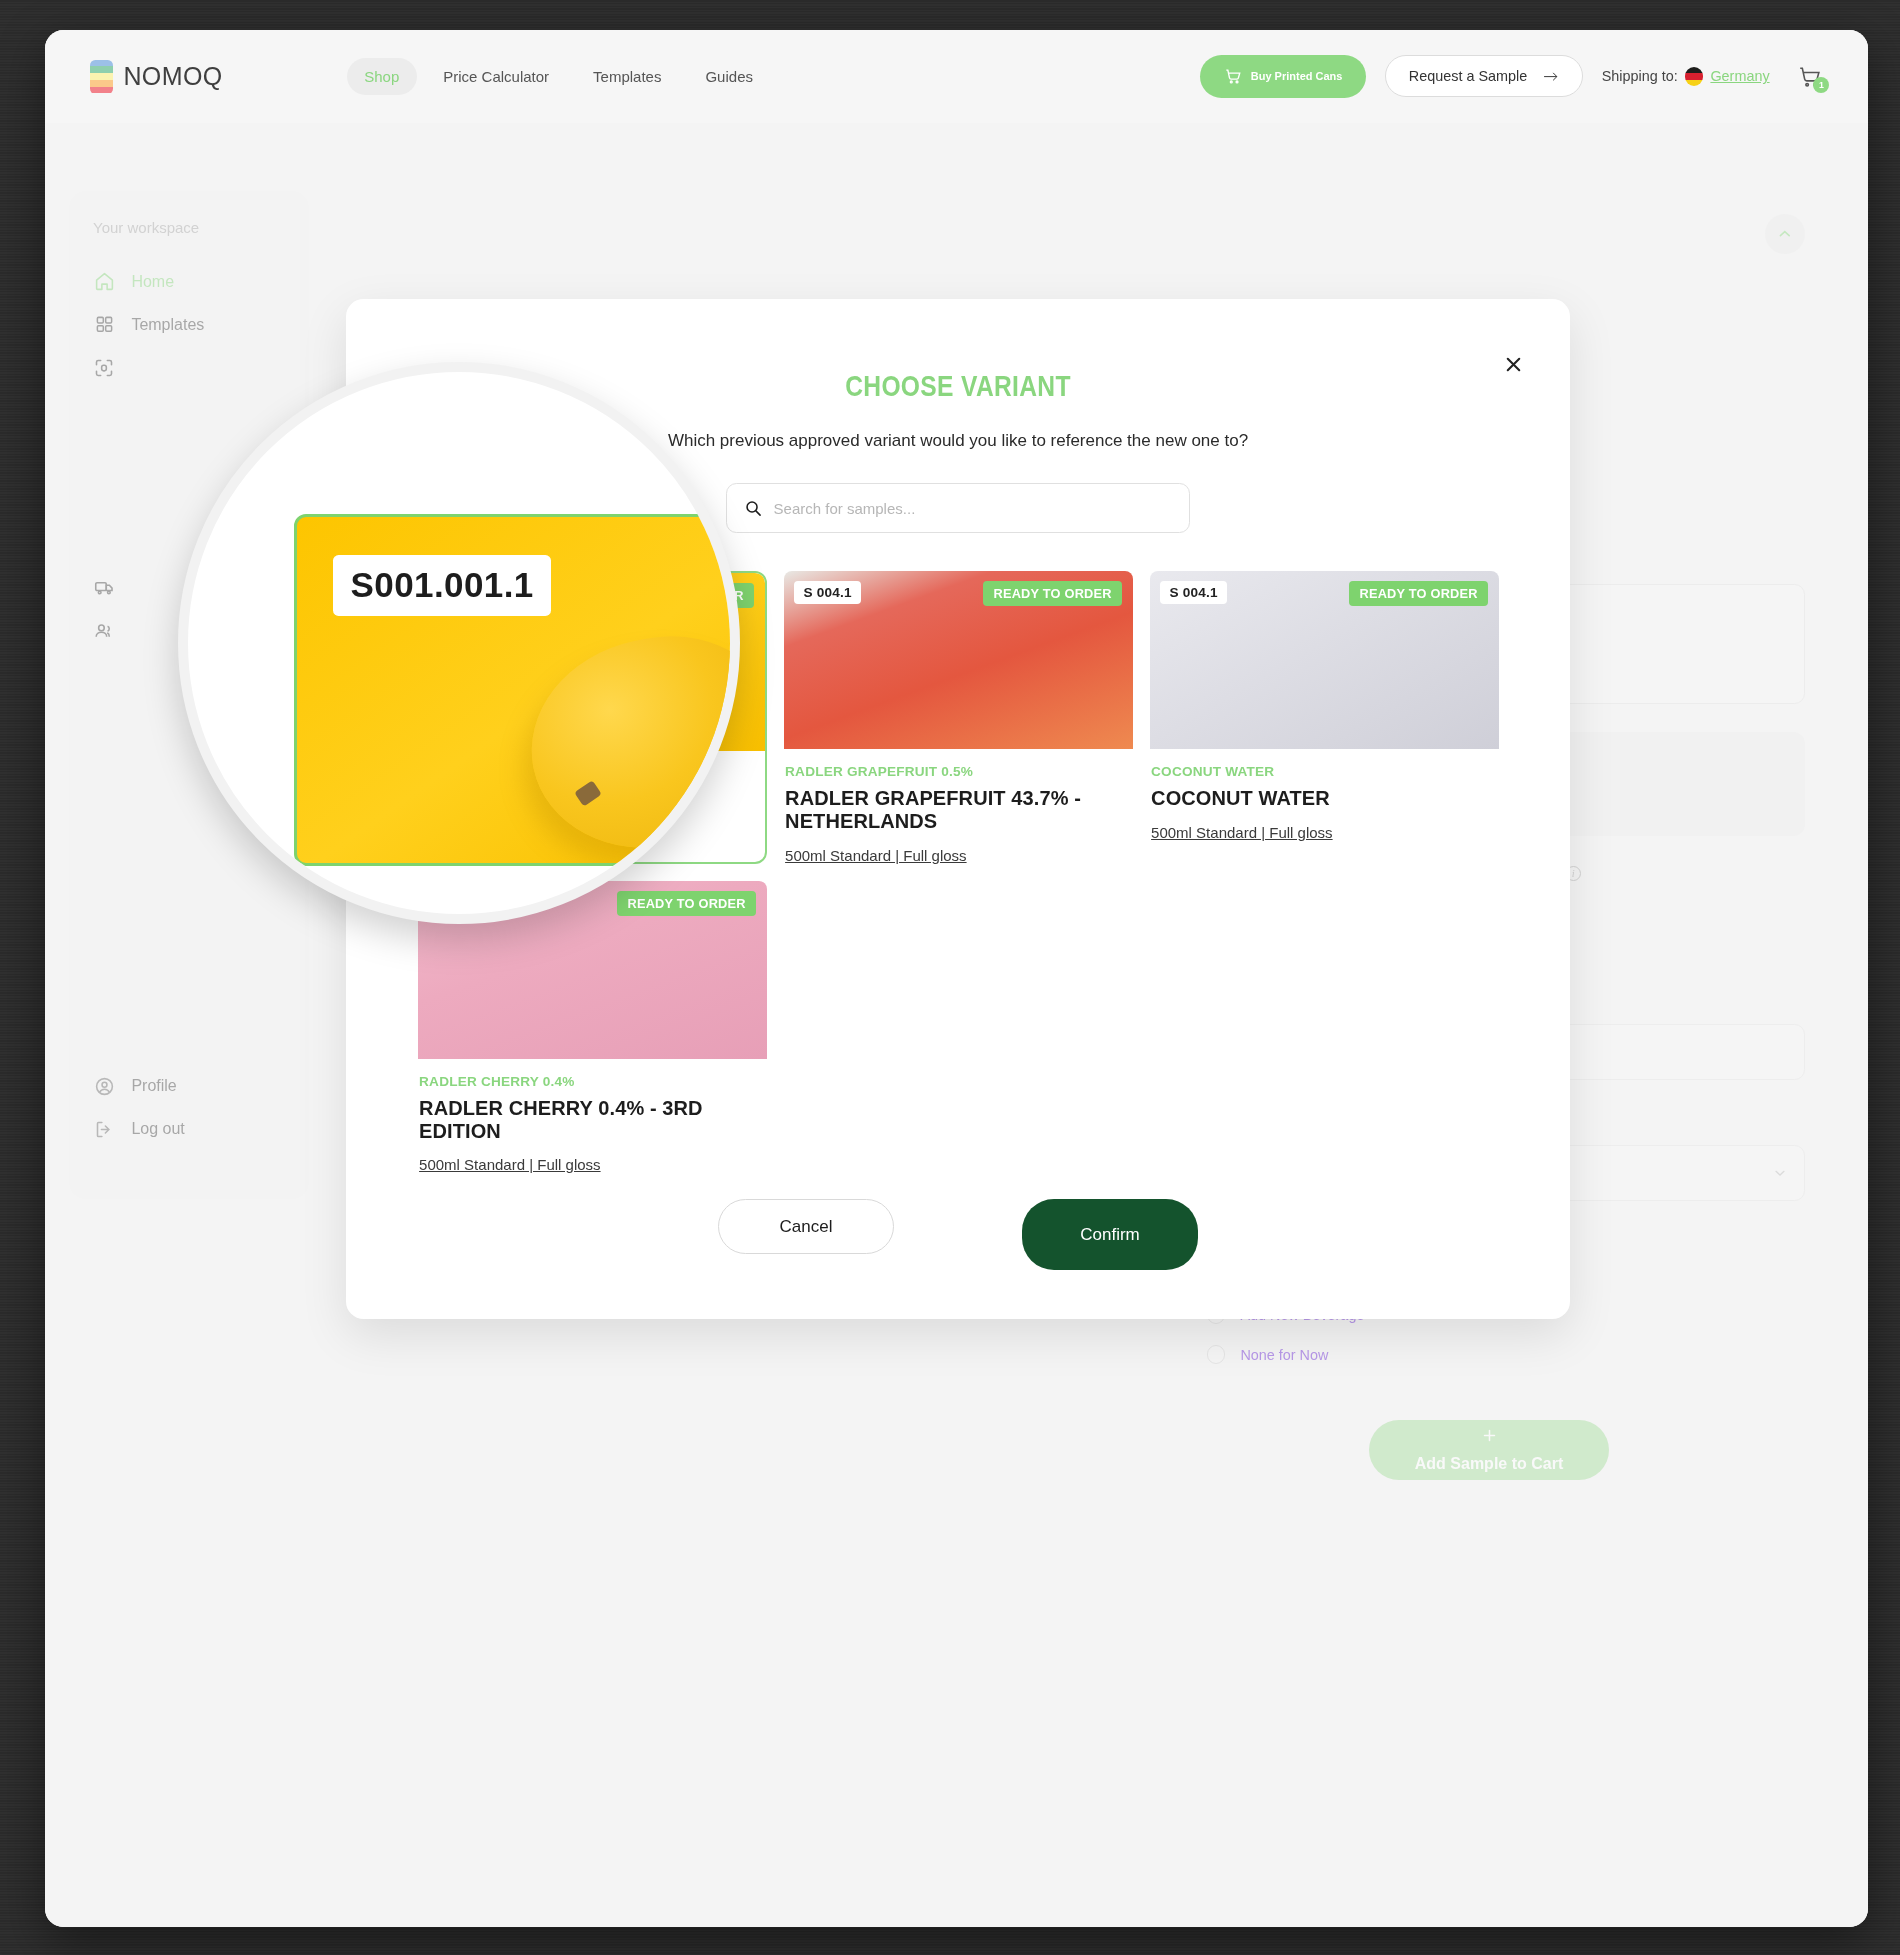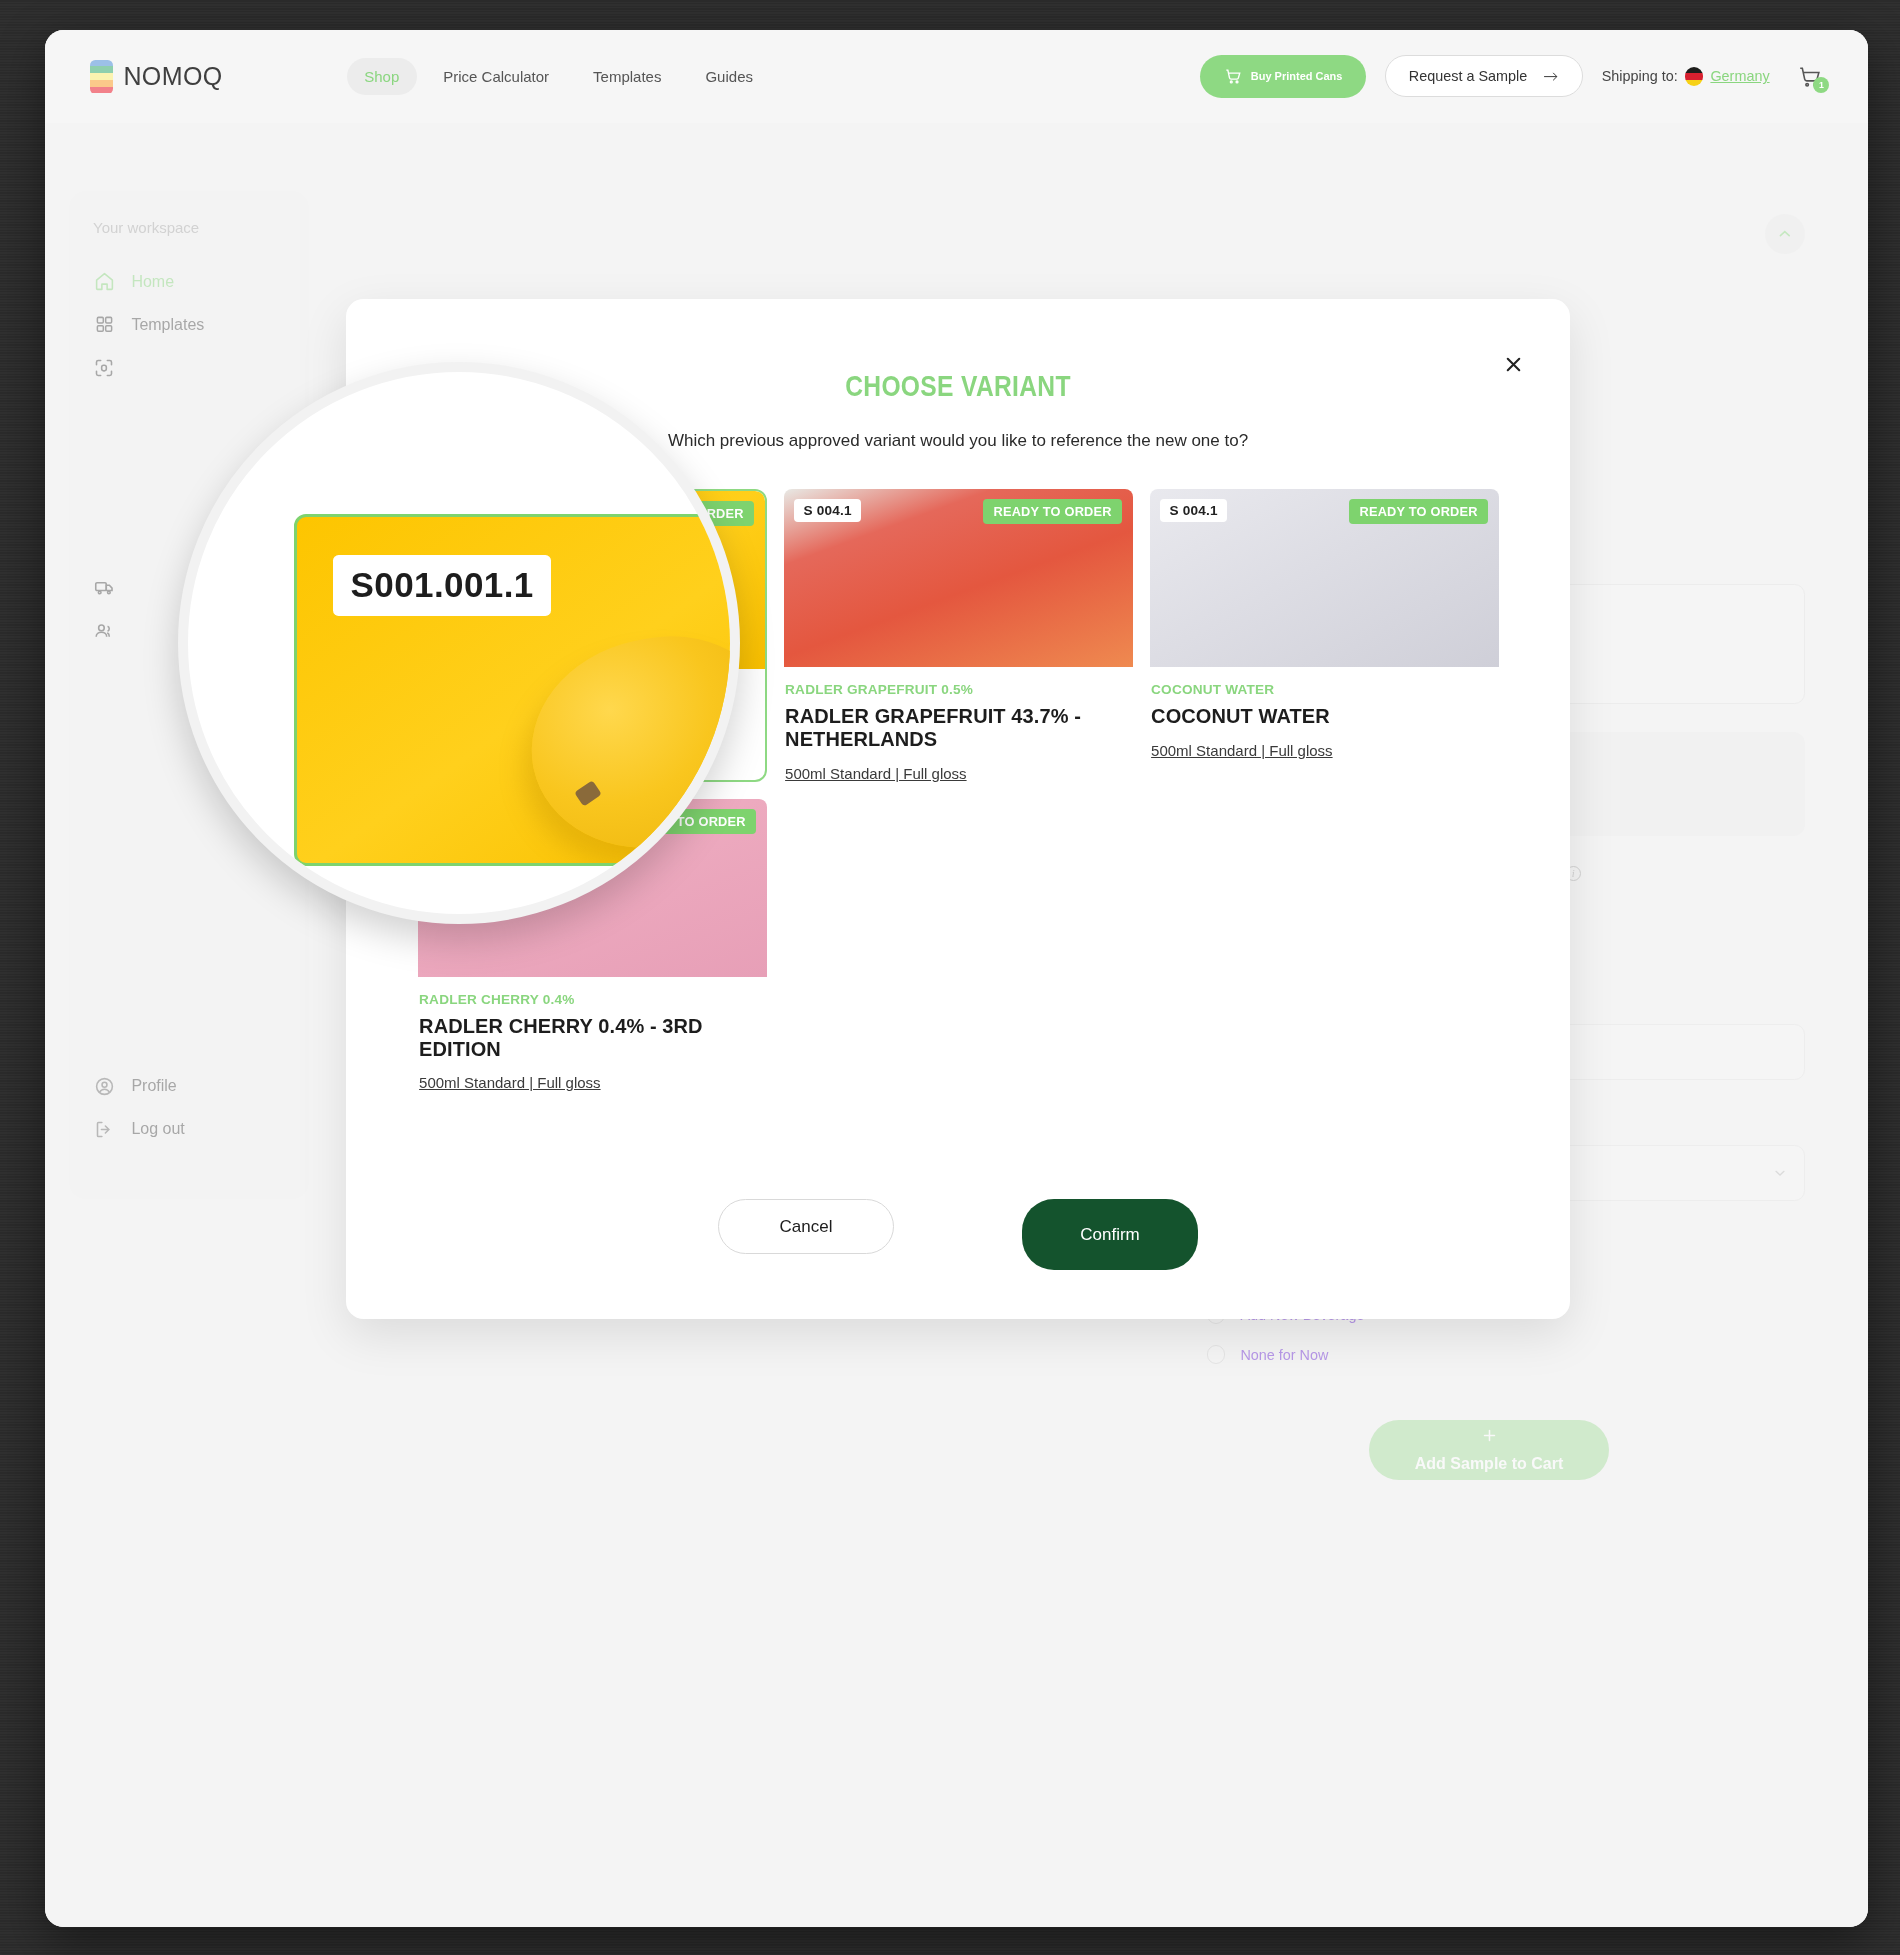--- a/index.html
+++ b/index.html
@@ -508,20 +508,29 @@
         <span>
           <svg width="23" height="23" viewBox="0 0 24 24" fill="none" stroke="#222" stroke-width="2.2" stroke-linecap="round">
                 <path d="M6 6l12 12M18 6 6 18"></path>
               </svg>
         </span>
       </div>
 
       <div class="modal-title">CHOOSE VARIANT</div>
       <div class="modal-sub">Which previous approved variant would you like to reference the new one to?</div>
 
+      <div class="search-wrap">
+        <span>
+          <svg width="18.4" height="18.4" viewBox="0 0 24 24" fill="none" stroke="#1d1d1d" stroke-width="2" stroke-linecap="round">
+            <circle cx="10.5" cy="10.5" r="6.5"></circle>
+                <path d="M15.5 15.5 21 21"></path>
+          </svg>
+        </span>
+        <span class="search-ph">Search for samples...</span>
+      </div>
 
       <div class="cards">
 
         <div class="card selected">
           <div class="card-img img-lemon">
             <span class="tag-code">S 001.1</span>
             <span class="tag-status">READY TO ORDER</span>
           </div>
           <div class="card-body">
             <div class="card-kicker">LEMONADE</div>

